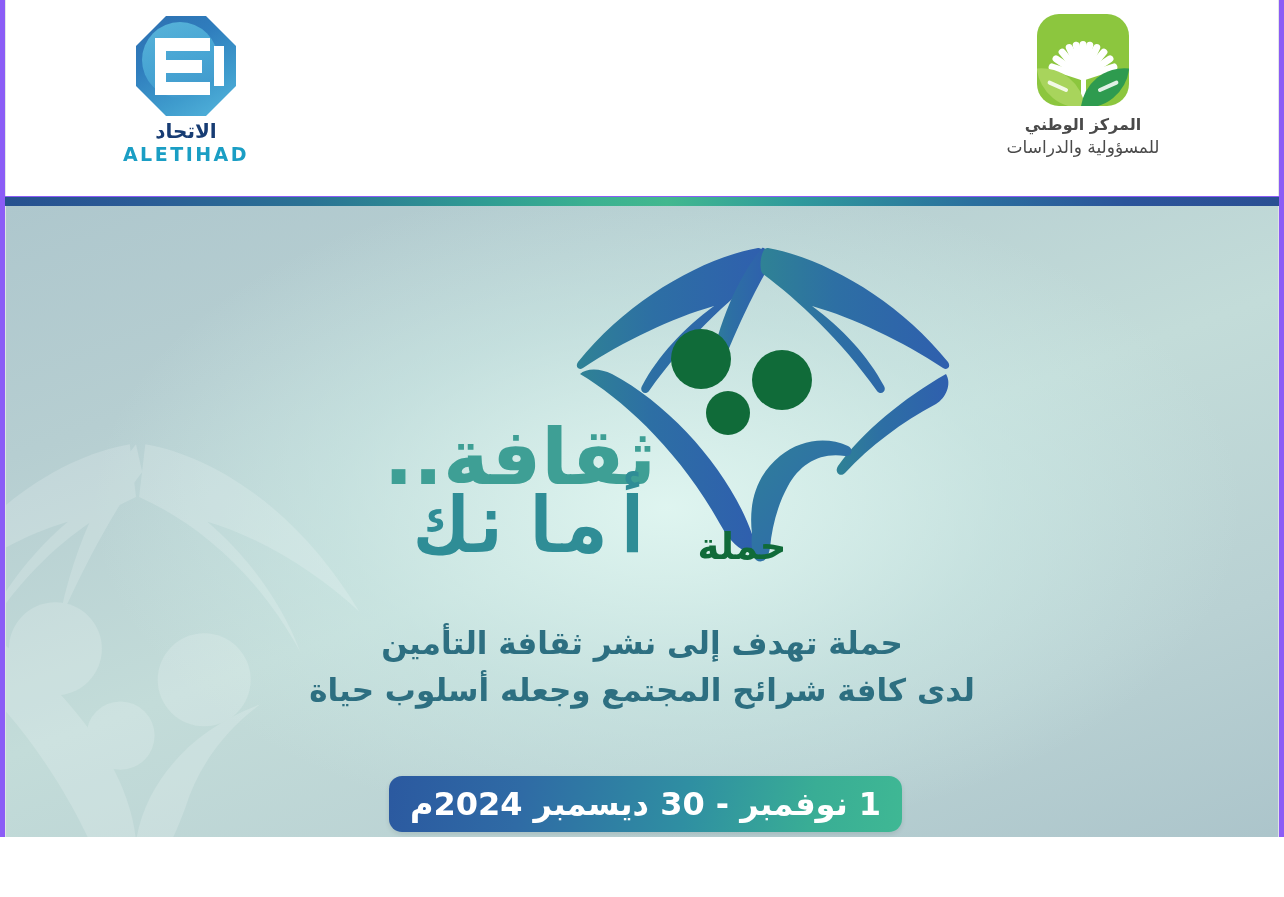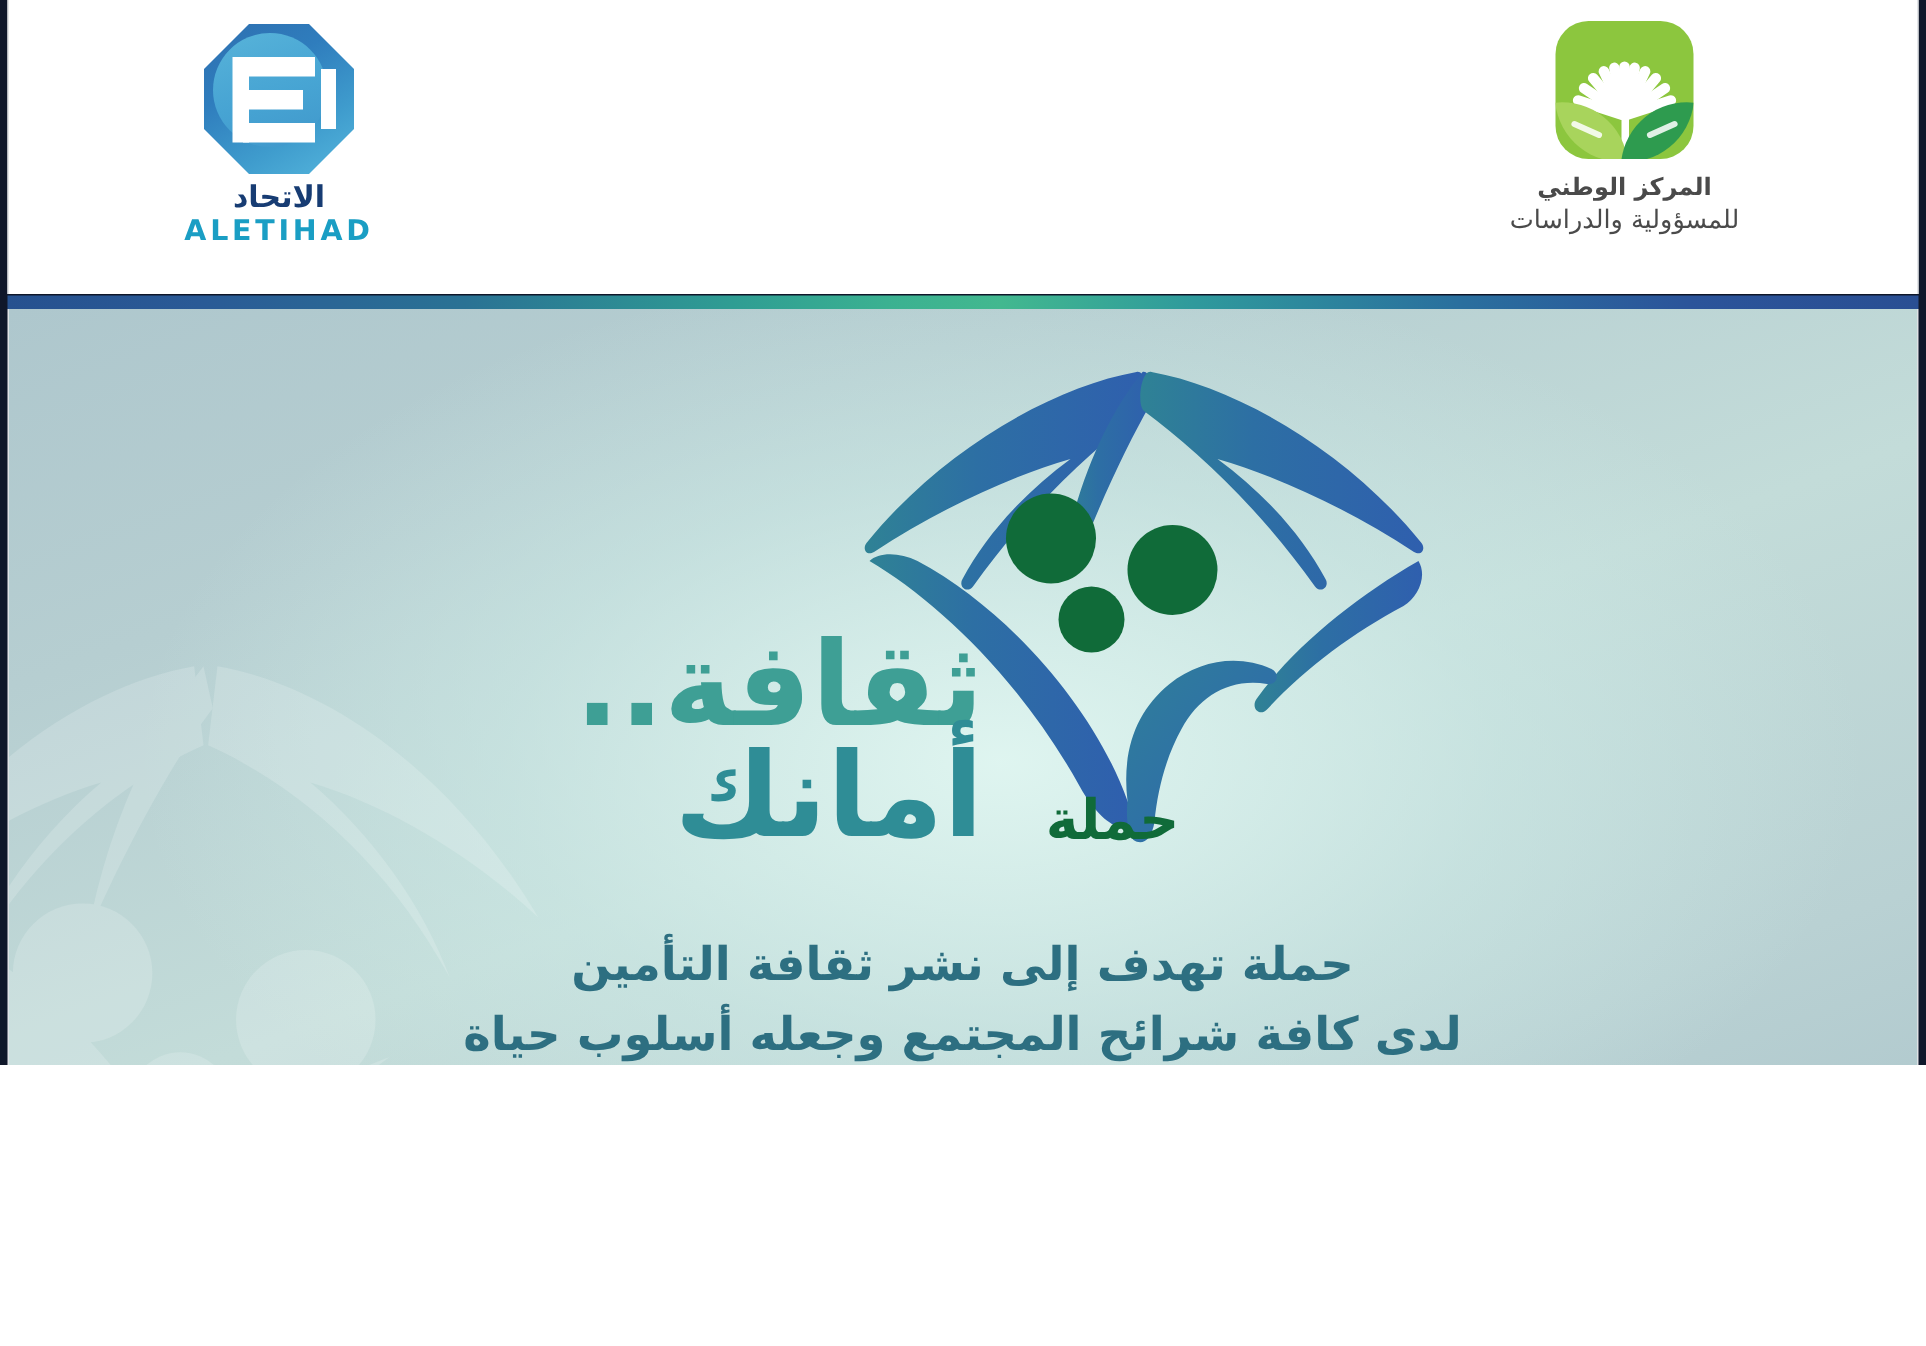--- a/index.html
+++ b/index.html
@@ -7,22 +7,22 @@
   html, body {
     width:1284px; height:897px;
     background:#ffffff;
     font-family:"DejaVu Sans","Liberation Sans",sans-serif;
     overflow:hidden;
   }
 
   
   .page {
     position:relative;
-    width:1284px; height:710px;
-    background:#0f172a;
+    width:1284px; height:837px;
+    background:#8b5cf6;
     overflow:hidden;
   }
 
   
   .header {
     position:absolute;
     left:5px; top:0px;
     width:1274px; height:196px;
     background:#ffffff;
     border-left:1px solid #e3e5e8;
@@ -194,20 +194,21 @@
     font-size:78px; font-weight:700;
     color:#3e9f95;
     letter-spacing:-1px;
   }
   .headline .ln2 {
     font-size:78px; font-weight:700;
     color:#2f8d96;
     letter-spacing:-1px;
     display:block;
     margin-top:-6px;
+    font-family:Liberation Mono, monospace;
   }
 
   
   .subtitle {
     position:absolute;
     left:0; right:0; top:414px;
     text-align:center;
     color:#2d6f81;
     font-size:31px;
     font-weight:600;
@@ -329,15 +330,18 @@
     <div class="headline">
       <div class="ln1">ثقافة..</div>
       <div class="ln2">أمانك</div>
     </div>
 
     <div class="subtitle">
       <span class="sl">حملة تهدف إلى نشر ثقافة التأمين</span>
       <span class="sl">لدى كافة شرائح المجتمع وجعله أسلوب حياة</span>
     </div>
 
+    <div class="date-badge">
+      <span>1 نوفمبر - 30 ديسمبر 2024م</span>
+    </div>
 
   </div>
 </div>
 
 </body></html>

